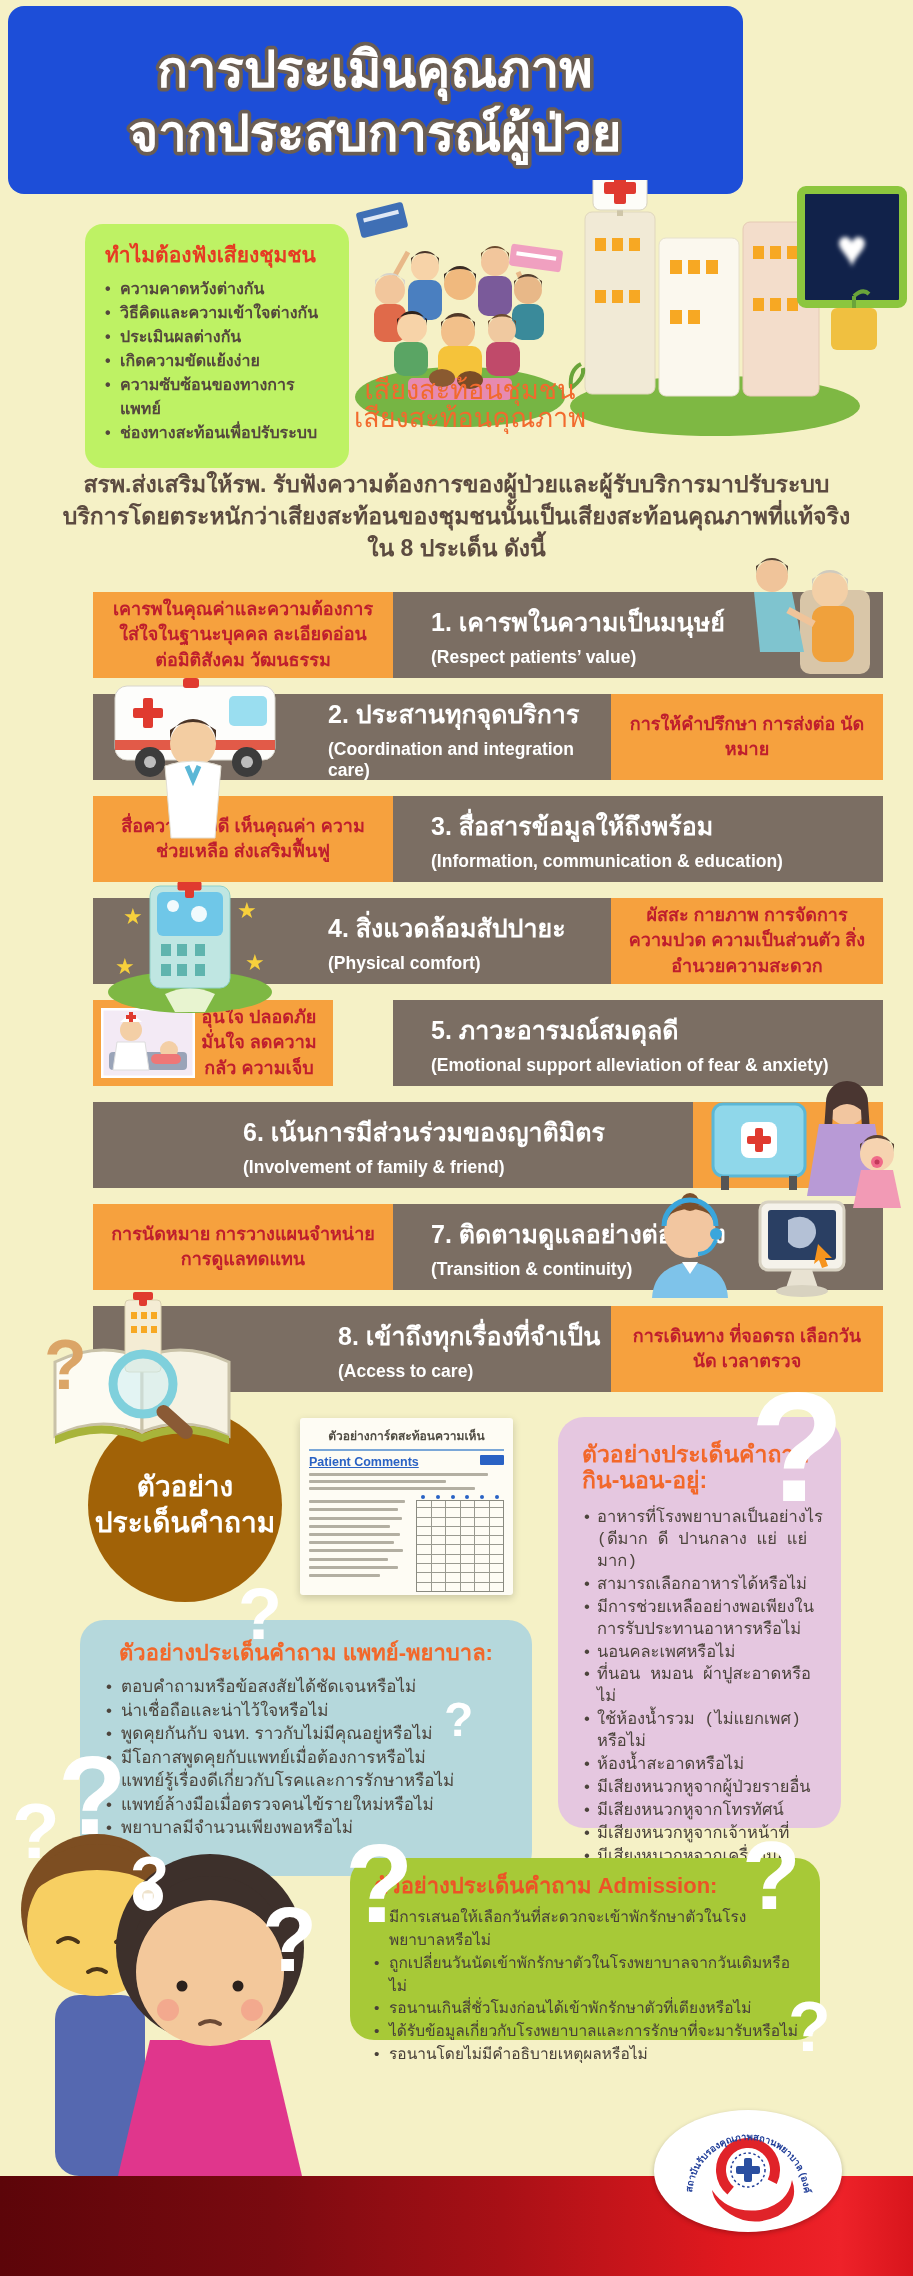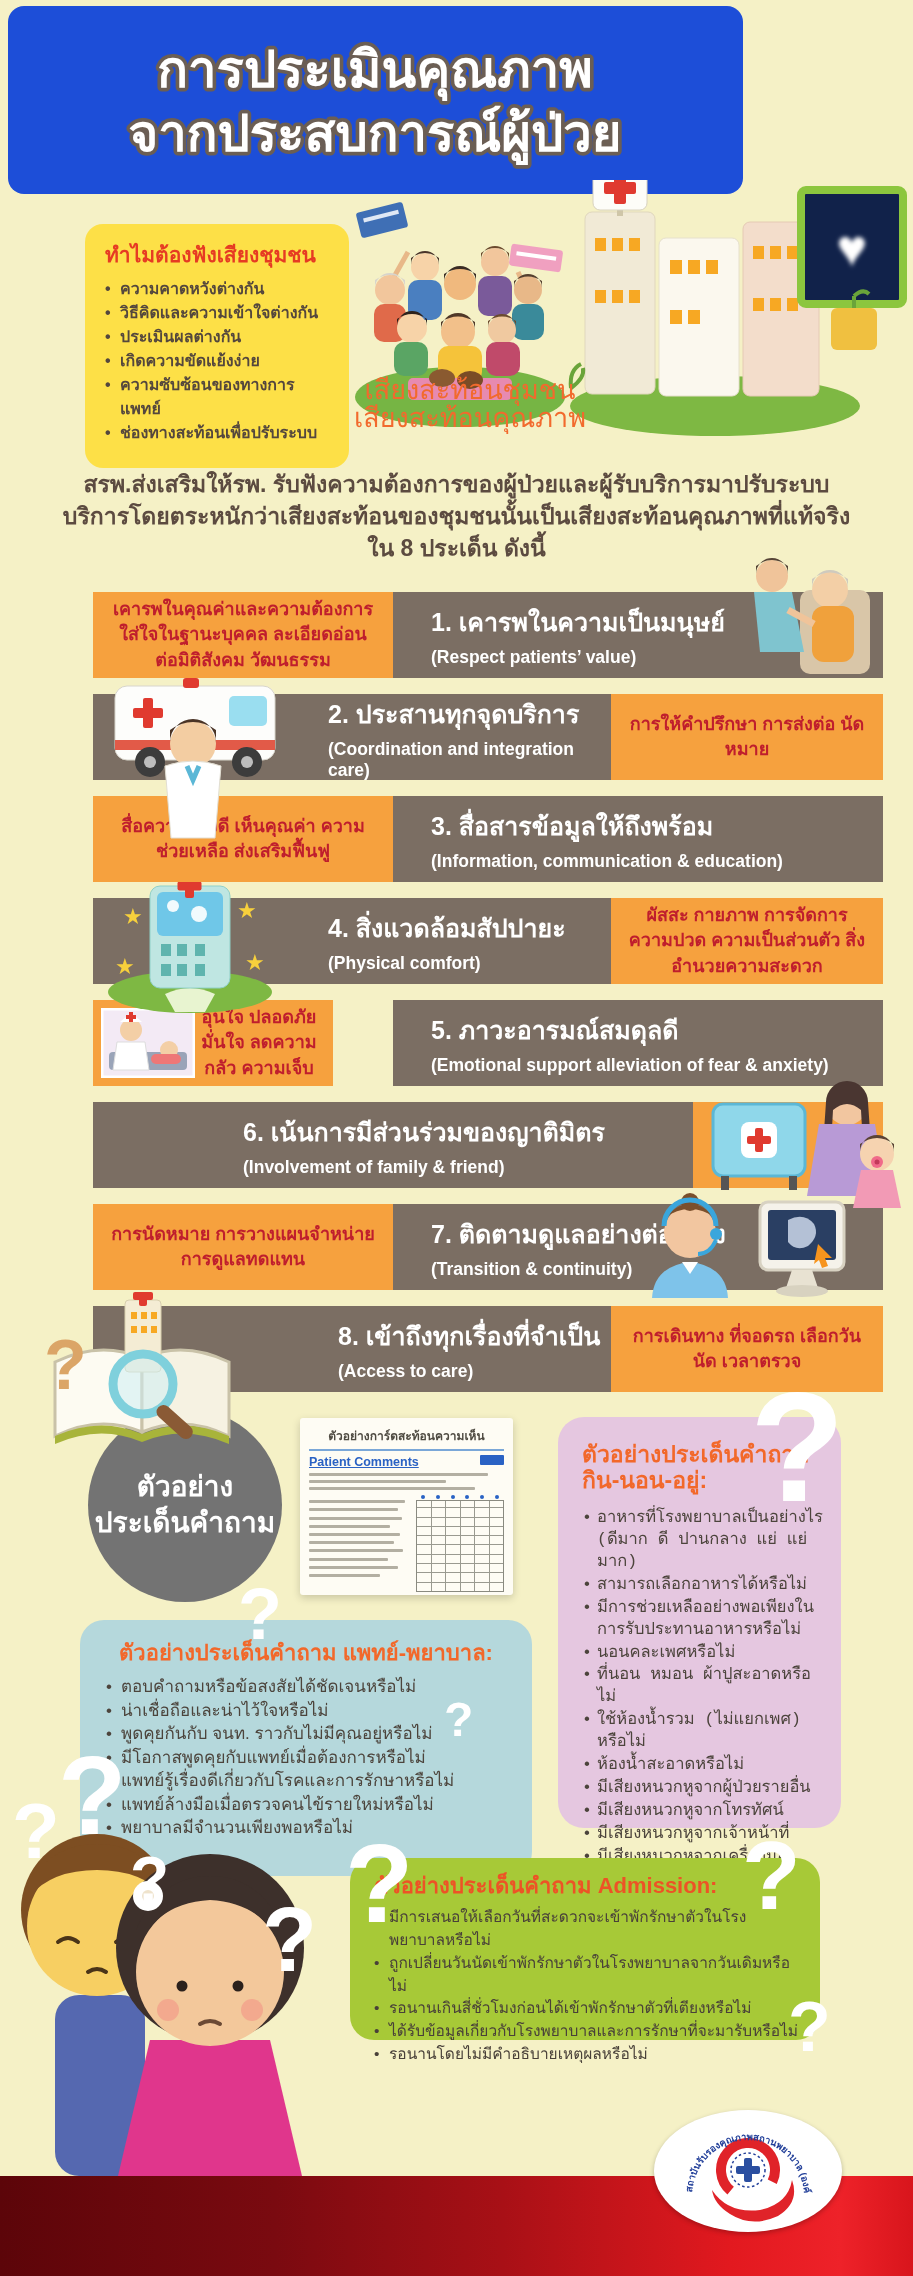--- a/index.html
+++ b/index.html
@@ -6,21 +6,21 @@
   body { background:#ffffff; font-family:"Liberation Sans","DejaVu Sans",sans-serif; }
   .poster { position:relative; width:913px; height:2276px; background:#f5f1c6; overflow:hidden; }
 
   
   .header { position:absolute; left:8px; top:6px; width:735px; height:188px;
             background:#1d4ed8; border-radius:16px; }
   .header svg { width:100%; height:100%; }
 
   
   .why-box { position:absolute; left:85px; top:224px; width:264px; height:244px;
-             background:#fde047; border-radius:18px; padding:14px 16px 10px 20px; }
+             background:#bef264; border-radius:18px; padding:14px 16px 10px 20px; }
   .why-box h2 { color:#e63b23; font-size:21px; font-weight:bold; margin-bottom:6px; }
   .bullets { list-style:none; }
   .bullets li { position:relative; padding-left:15px; }
   .bullets li::before { content:"•"; position:absolute; left:0; }
   .why-box .bullets li { font-size:16px; line-height:1.5; color:#54473d; font-weight:bold; }
 
   .illus { position:absolute; z-index:3; }
 
   .community-caption { position:absolute; left:340px; top:376px; width:260px; text-align:center;
              color:#f26a2d; font-weight:normal; font-size:27px; line-height:1.05; z-index:4; }
@@ -40,21 +40,21 @@
   .side-r3{left:93px;top:796px;width:300px}  .main-r3{left:393px;top:796px;width:490px;padding-left:38px}
   .main-r4{left:93px;top:898px;width:518px;padding-left:235px} .side-r4{left:611px;top:898px;width:272px}
   .side-r5{left:93px;top:1000px;width:240px;justify-content:center;padding-left:106px}
   .main-r5{left:393px;top:1000px;width:490px;padding-left:38px}
   .main-r6{left:93px;top:1102px;width:600px;padding-left:150px} .side-r6{left:693px;top:1102px;width:190px}
   .side-r7{left:93px;top:1204px;width:300px} .main-r7{left:393px;top:1204px;width:490px;padding-left:38px}
   .main-r8{left:93px;top:1306px;width:518px;padding-left:245px} .side-r8{left:611px;top:1306px;width:272px}
 
   
   .red-circle { position:absolute; left:88px; top:1408px; width:194px; height:194px; border-radius:50%;
-                background:#737373; display:flex; flex-direction:column; align-items:center; justify-content:center;
+                background:#a16207; display:flex; flex-direction:column; align-items:center; justify-content:center;
                 color:#fff; font-weight:bold; font-size:28px; line-height:1.3; z-index:2; }
   .card { position:absolute; left:300px; top:1418px; width:213px; height:177px; background:#fefcf4;
           border-radius:3px; box-shadow:0 3px 8px rgba(0,0,0,.18); padding:8px 9px; z-index:2; }
   .card-title { font-size:12px; font-weight:bold; color:#4f4b42; text-align:center; margin-bottom:4px; }
   .card-divider { border-top:2px solid #7aa7d8; margin:2px 0 4px; }
   .pc-row { display:flex; align-items:flex-start; }
   .pc-heading { font-size:12.5px; font-weight:bold; color:#2a62c4; text-decoration:underline; }
   .nhs-box { width:24px; height:10px; background:#2a62c4; margin-left:auto; border-radius:1px; }
   .ph { height:3px; background:#b3afa2; border-radius:1px; margin:4px 0; }
   .form-area { display:flex; margin-top:5px; }

